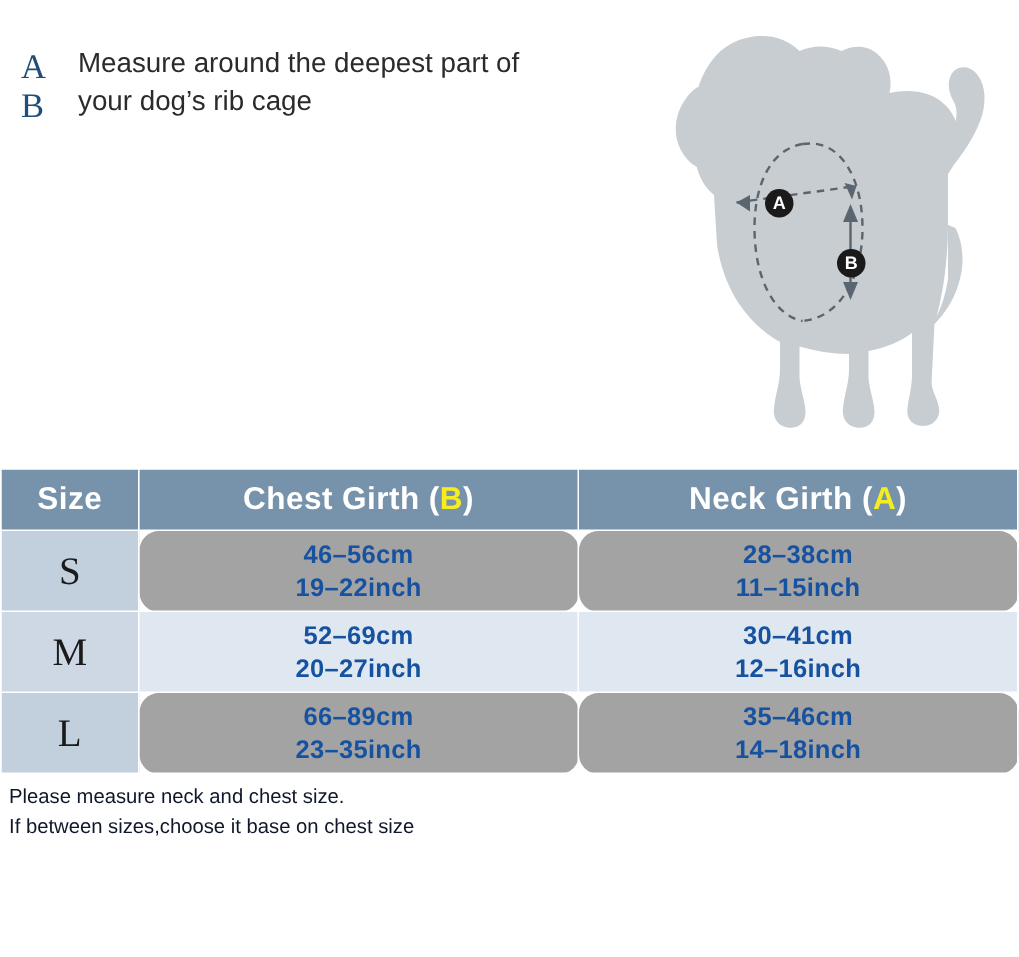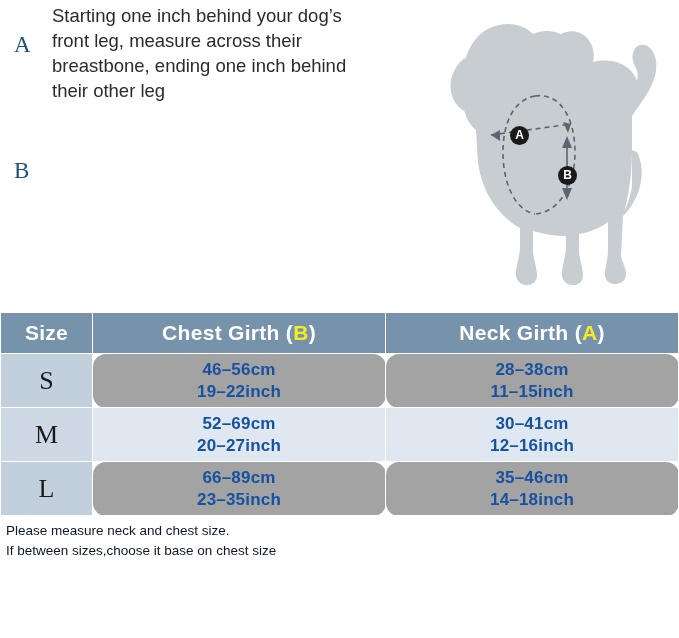--- a/index.html
+++ b/index.html
@@ -130,25 +130,25 @@
 </style>
 </head>
 <body>
 
 <div class="top">
 
   <div class="instructions">
 
     <div class="block b1">
       <div class="block-letter">A</div>
-      <p class="block-body">Starting one inch behind your dog’s front leg, measure across their breastbone, ending one inch behind their other leg</p>
     </div>
 
     <div class="block b2">
       <div class="block-letter">B</div>
+      <p class="block-body">Measure around the deepest part of your dog’s rib cage</p>
     </div>
 
   </div>
 
   <div class="dog-wrap">
     <svg width="300" height="312" viewBox="0 0 300 312" aria-hidden="true">
 
       <path fill="#c8cdd2" d="
         M86,60
         C92,40 104,28 120,25

